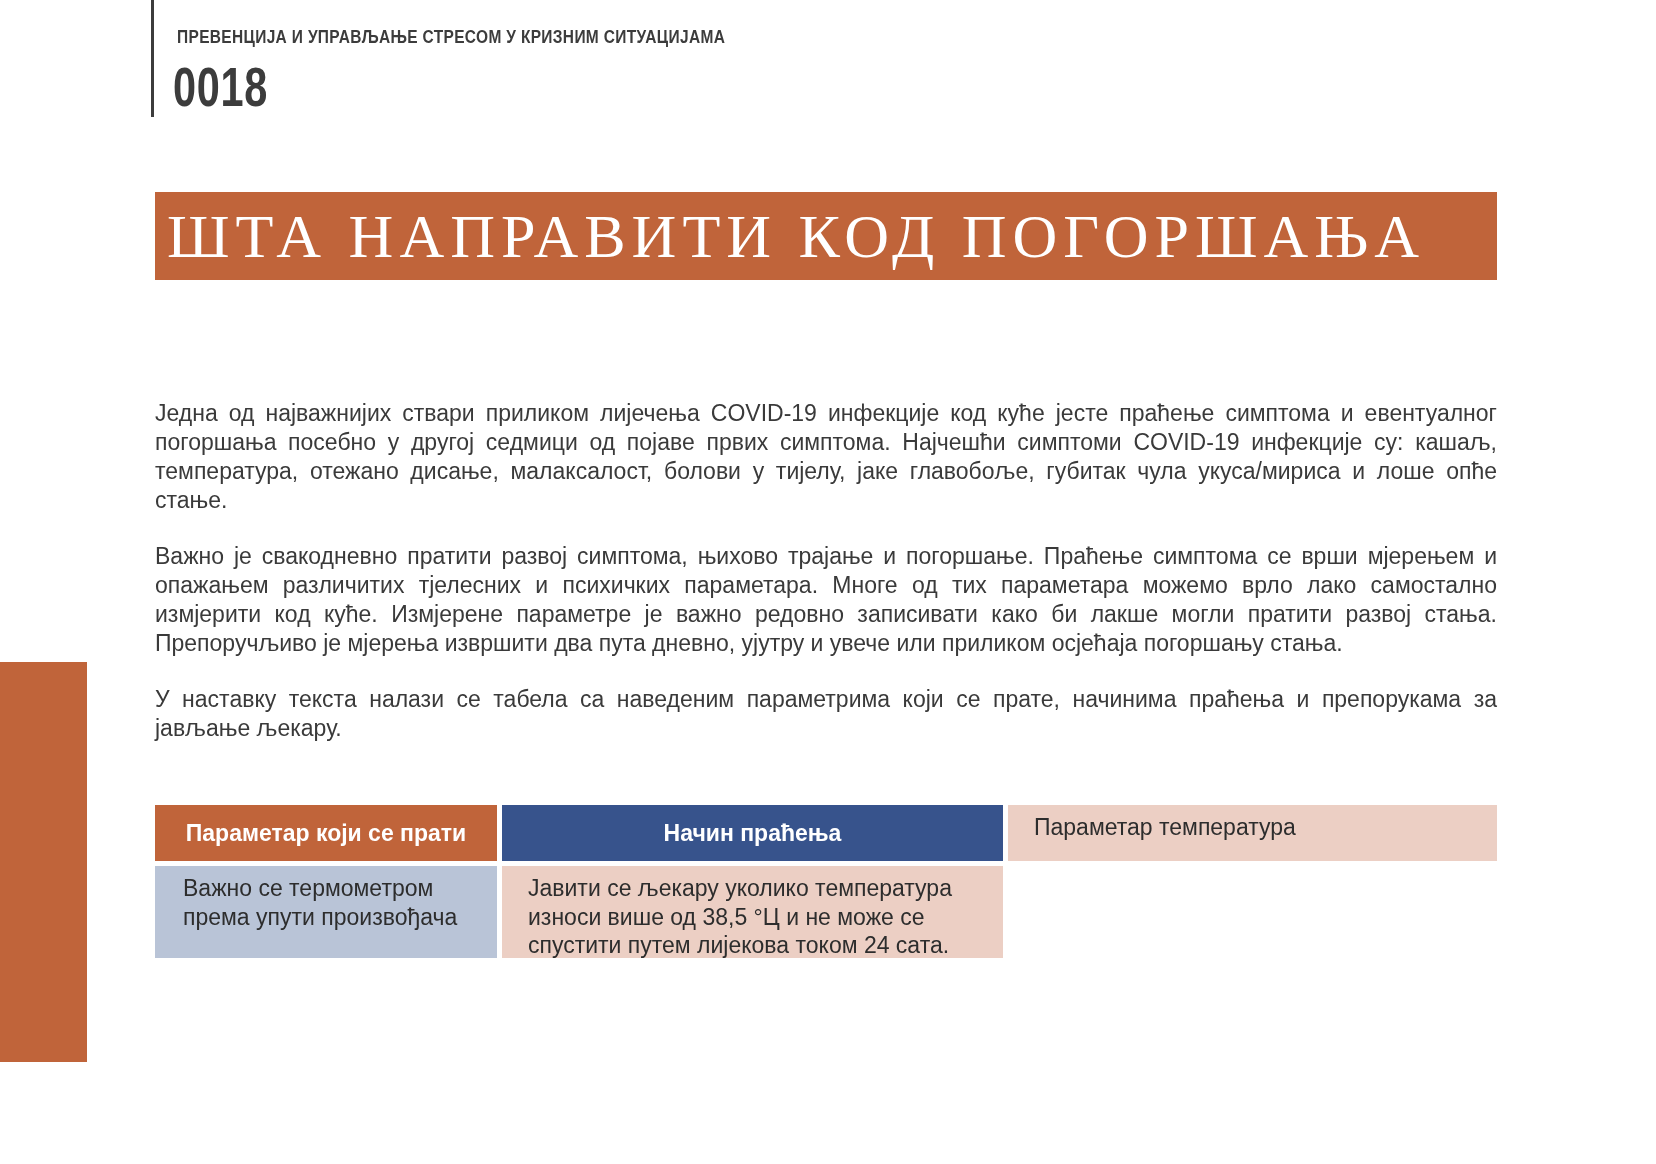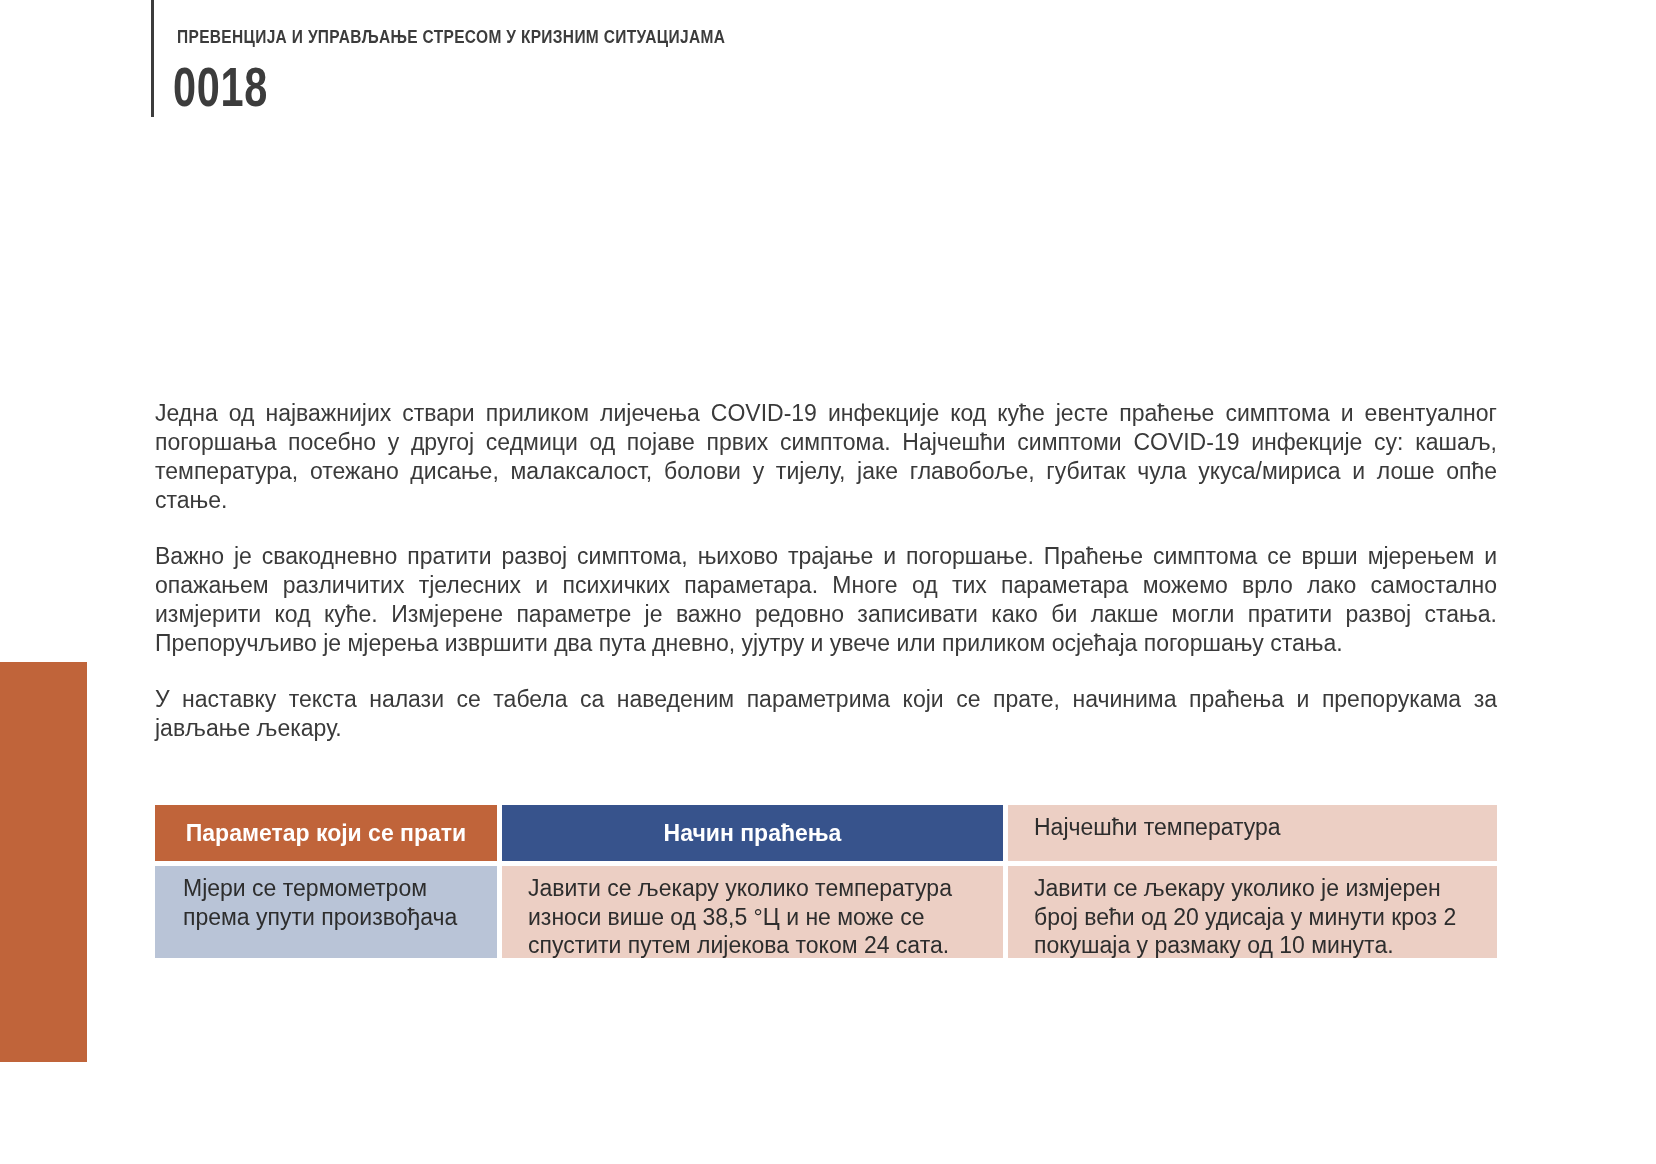--- a/index.html
+++ b/index.html
@@ -83,34 +83,36 @@
 <body>
 
 <div class="page">
 
   <div class="v-rule"></div>
 
   <div class="kicker">ПРЕВЕНЦИЈА И УПРАВЉАЊЕ СТРЕСОМ У КРИЗНИМ СИТУАЦИЈАМА</div>
 
   <div class="doc-number">0018</div>
 
+  <div class="title-line title-line-1">
+    <span>ШТА НАПРАВИТИ КОД ПОГОРШАЊА</span>
+  </div>
 
   <div class="body-copy">
     <p>Једна од најважнијих ствари приликом лијечења COVID-19 инфекције код куће јесте праћење симптома и евентуалног погоршања посебно у другој седмици од појаве првих симптома. Најчешћи симптоми COVID-19 инфекције су: кашаљ, температура, отежано дисање, малаксалост, болови у тијелу, јаке главобоље, губитак чула укуса/мириса и лоше опће стање.</p>
     <p>Важно је свакодневно пратити развој симптома, њихово трајање и погоршање. Праћење симптома се врши мјерењем и опажањем различитих тјелесних и психичких параметара. Многе од тих параметара можемо врло лако самостално измјерити код куће. Измјерене параметре је важно редовно записивати како би лакше могли пратити развој стања. Препоручљиво је мјерења извршити два пута дневно, ујутру и увече или приликом осјећаја погоршању стања.</p>
     <p>У наставку текста налази се табела са наведеним параметрима који се прате, начинима праћења и препорукама за јављање љекару.</p>
   </div>
 
   <div class="sidebar-block"></div>
 
   <div class="info-table">
 
     <div class="th">Параметар који се прати</div>
     <div class="th th-blue">Начин праћења</div>
 
-    <div class="td">Најчешћи температура</div>
-    <div class="td td-blue">Мјери се термометром према упути произвођача</div>
+    <div class="td">Параметар температура</div>
+    <div class="td td-blue">Важно се термометром према упути произвођача</div>
     <div class="td">Јавити се љекару уколико температура износи више од 38,5 °Ц и не може се спустити путем лијекова током 24 сата.</div>
 
-    <div class="td">Јавити се љекару уколико је измјерен број већи од 20 удисаја у минути кроз 2 покушаја у размаку од 10 минута.</div>
   </div>
 
 </div>
 
 </body></html>

